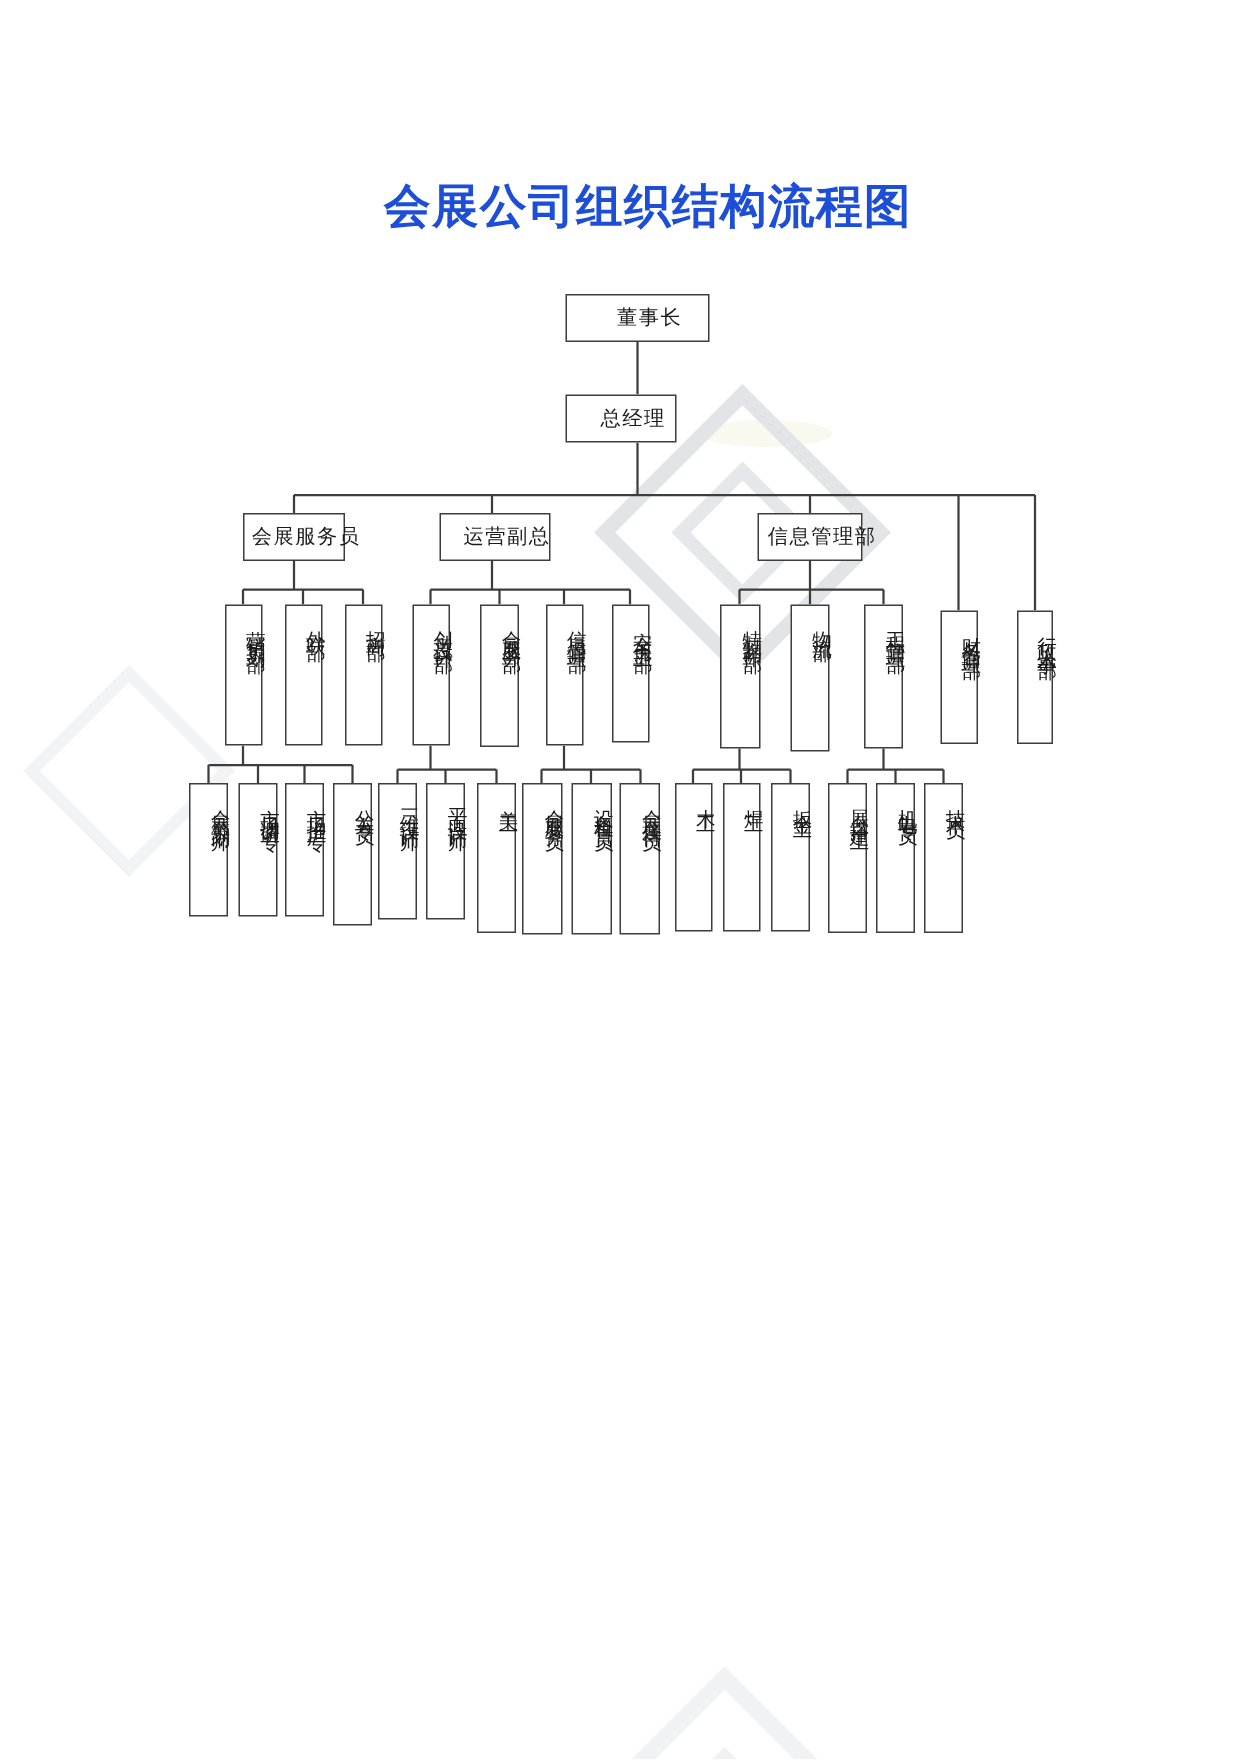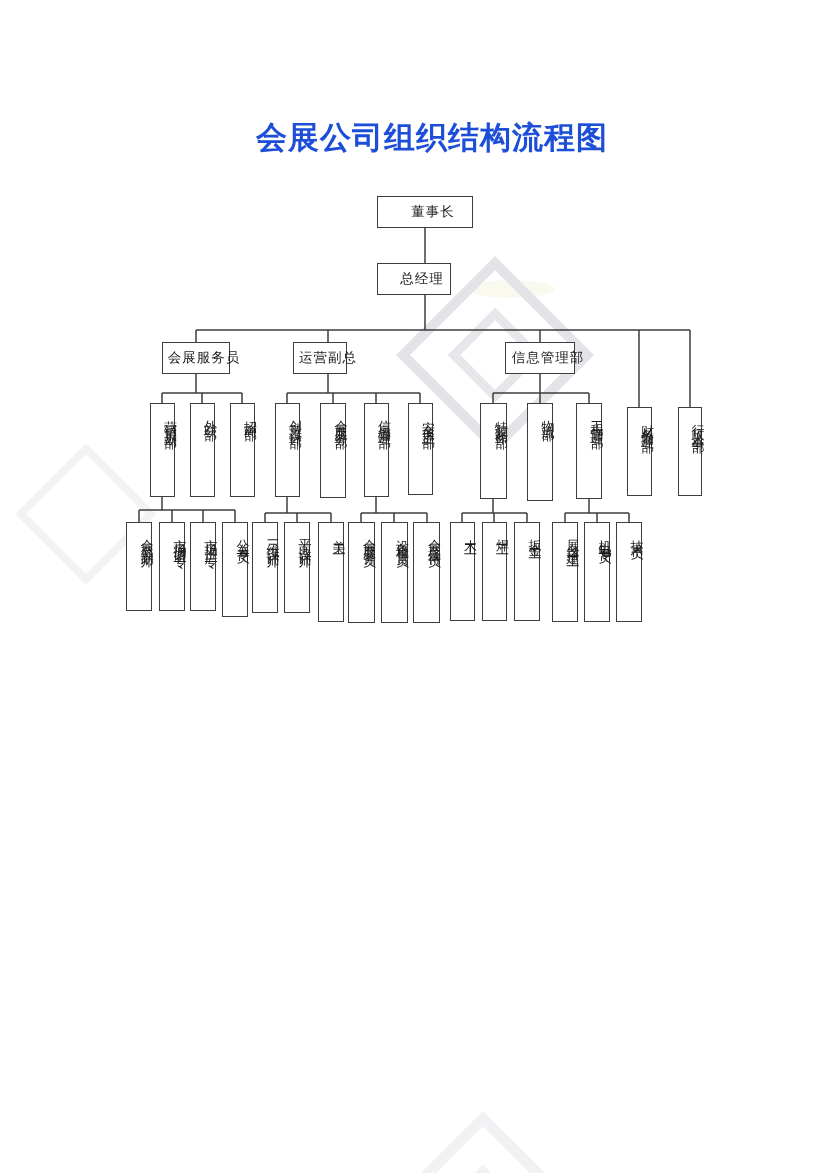--- a/index.html
+++ b/index.html
@@ -137,21 +137,21 @@
   <div class="node h" style="left:377px;top:196px;width:96px;height:32px">
       <span>董事长</span>
     </div>
   <div class="node h" style="left:377px;top:263px;width:74px;height:32px">
       <span>总经理</span>
     </div>
 
   <div class="node h" style="left:162px;top:342px;width:68px;height:32px">
       <span>会展服务员</span>
     </div>
-  <div class="node h" style="left:293px;top:342px;width:54px;height:32px">
+  <div class="node h" style="left:293px;top:342px;width:74px;height:32px">
       <span>运营副总</span>
     </div>
   <div class="node h" style="left:505px;top:342px;width:70px;height:32px">
       <span>信息管理部</span>
     </div>
 
   <div class="node v" style="left:150px;top:403px;width:25px;height:94px">
       <span>营销策划部</span>
     </div>
   <div class="node v" style="left:190px;top:403px;width:25px;height:94px">

